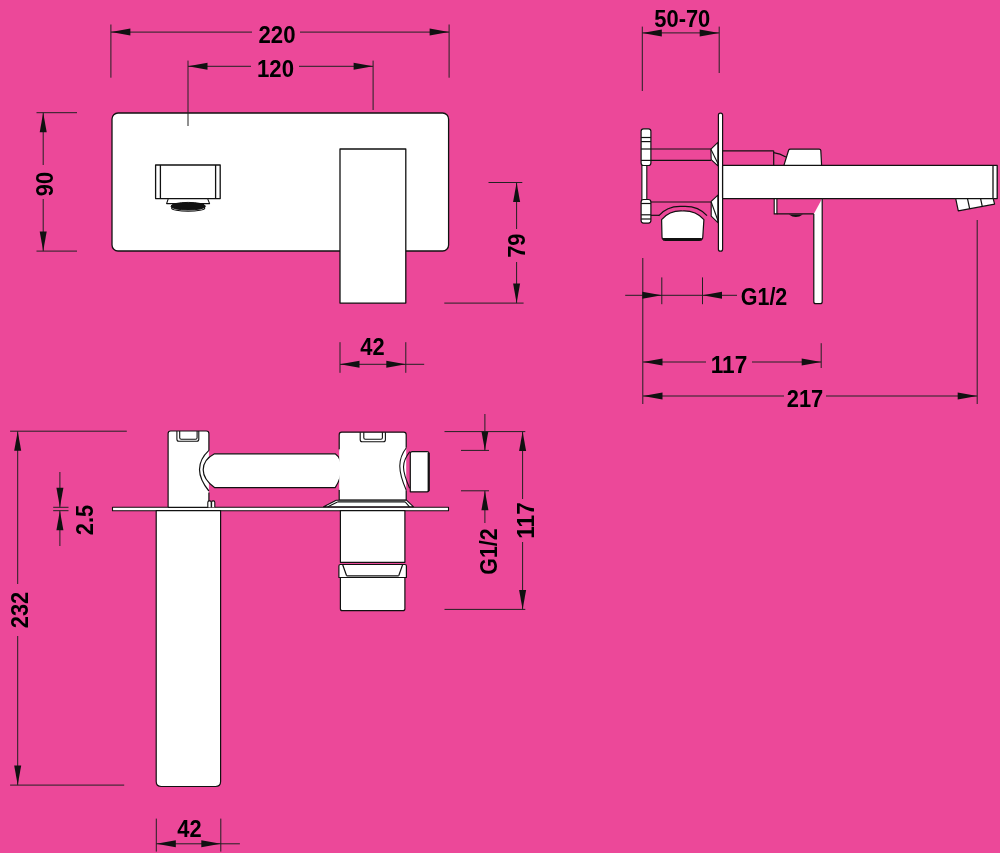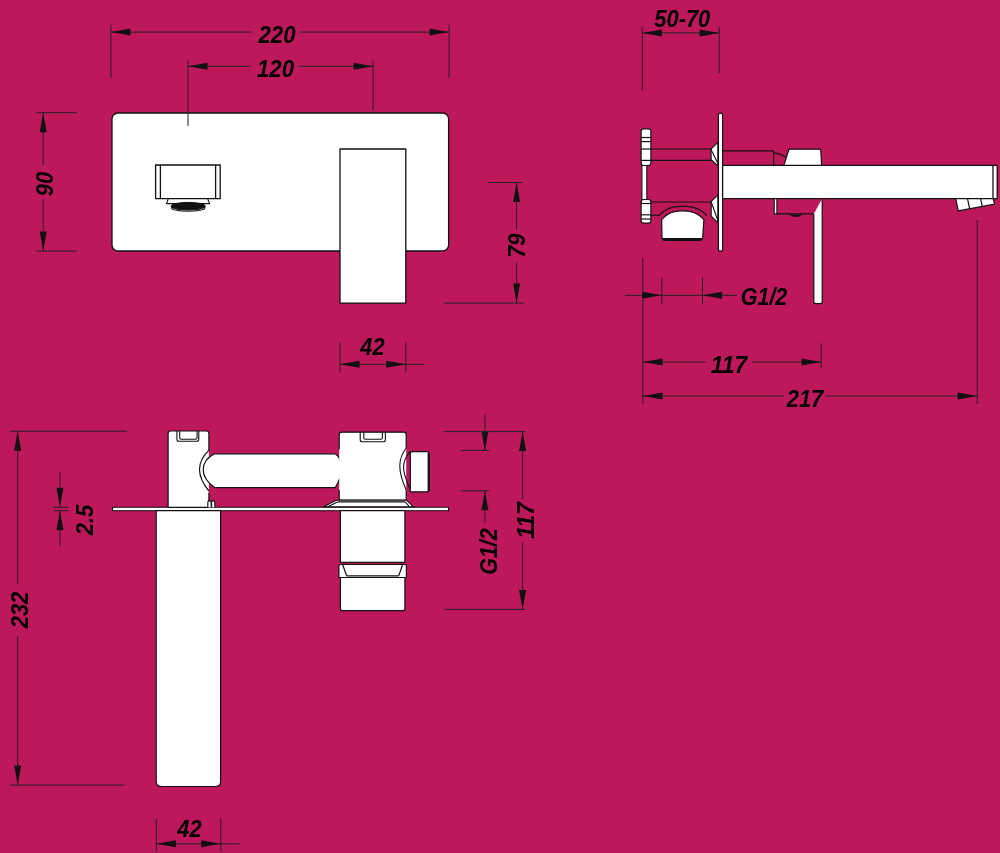--- a/index.html
+++ b/index.html
@@ -1,16 +1,16 @@
 <!DOCTYPE html>
 <html><head>
 <meta charset="utf-8">
 <style>
   html,body{margin:0;padding:0;background:#fff;}
-  .page{width:1000px;height:853px;position:relative;background:#be185d;overflow:hidden;font-style:italic;}
+  .page{width:1000px;height:853px;position:relative;background:#ec4899;overflow:hidden;}
   svg{display:block;}
   text{font-family:"Liberation Sans",sans-serif;font-weight:bold;font-size:23.5px;fill:#000;}
 </style>
 </head>
 <body>
 <div class="page">
 <svg width="1000" height="853" viewBox="0 0 1000 853">
 <defs></defs>
 
 <g stroke-linejoin="round" stroke-linecap="butt">

